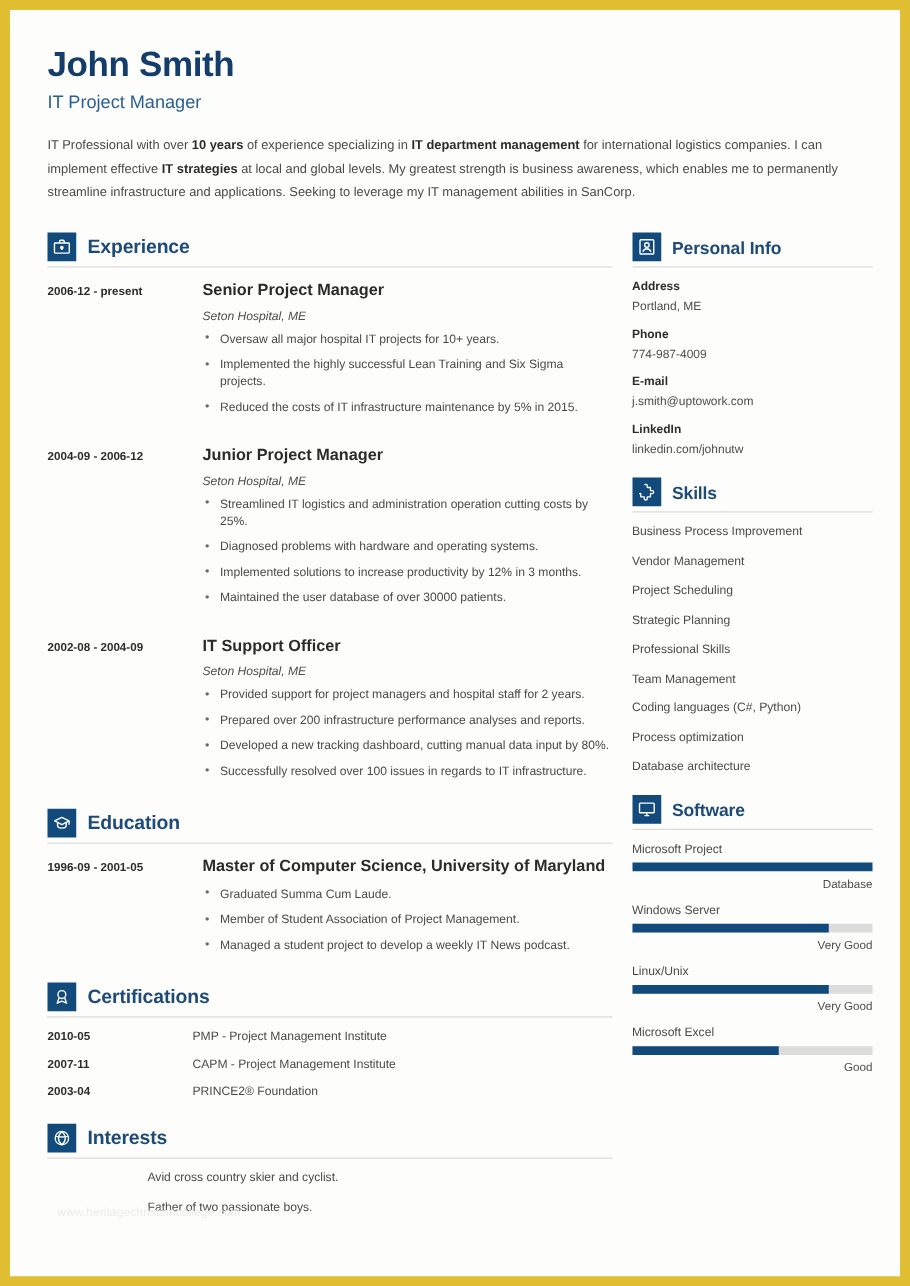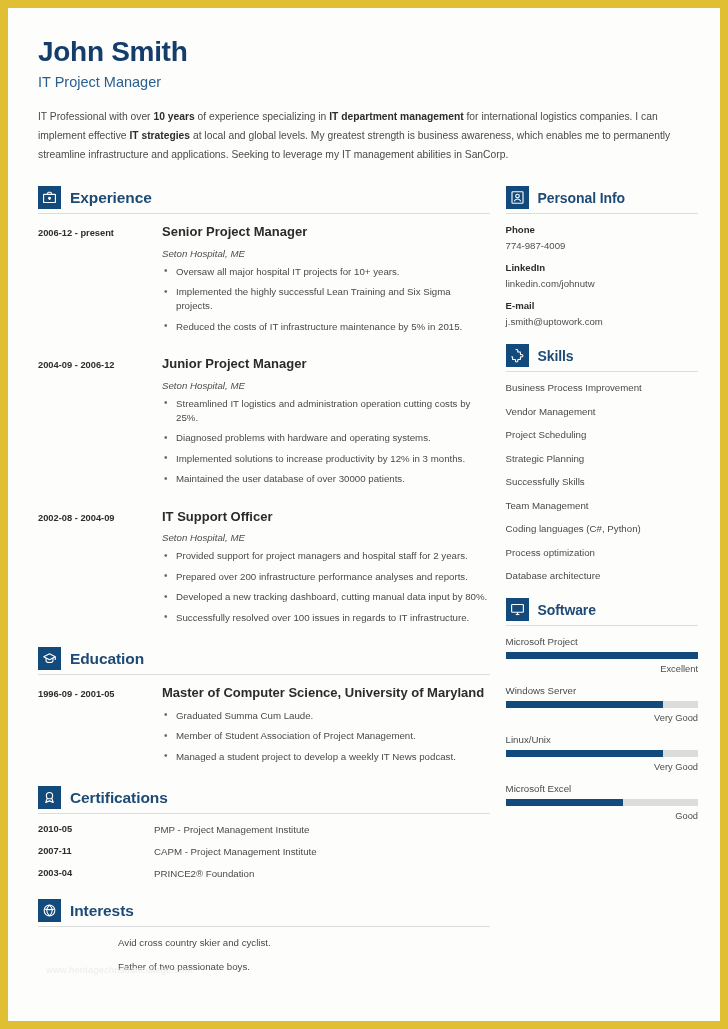--- a/index.html
+++ b/index.html
@@ -355,50 +355,54 @@
               <rect x="3.2" y="2.8" width="17.6" height="18.4" rx="1.2"></rect>
               <circle cx="12" cy="9.6" r="2.9"></circle>
               <path d="M6.8 18.2c.9-2.6 2.9-3.9 5.2-3.9s4.3 1.3 5.2 3.9"></path>
             </svg>
           </span>
           <span class="sec-title small">Personal Info</span>
         </div>
         <div class="sec-rule"></div>
         <div id="info-fields">
               <div>
+                <div class="info-label">Address</div>
+                <div class="info-value">Portland, ME</div>
+              </div>
+              <div>
                 <div class="info-label">Phone</div>
                 <div class="info-value">774-987-4009</div>
+              </div>
+              <div>
+                <div class="info-label">E-mail</div>
+                <div class="info-value">j.smith@uptowork.com</div>
               </div>
               <div>
                 <div class="info-label">LinkedIn</div>
                 <div class="info-value">linkedin.com/johnutw</div>
-              </div>
-              <div>
-                <div class="info-label">E-mail</div>
-                <div class="info-value">j.smith@uptowork.com</div>
               </div>
             </div>
       </div>
 
       <div class="rblock">
         <div class="sec-head">
           <span class="sec-icon">
             <svg width="15" height="15" viewBox="0 0 24 24" fill="none" stroke="#ffffff" stroke-width="1.7" stroke-linejoin="round">
               <path d="M9 3.2a2 2 0 0 1 3.6 1.2c0 .6-.3 1-.3 1.4 0 .4.4.6.9.6h3.4v3.3c0 .5.2.9.7.9.4 0 .8-.3 1.4-.3a2 2 0 0 1 0 4c-.6 0-1-.3-1.4-.3-.5 0-.7.4-.7.9v3.4h-3.4c-.5 0-.9.2-.9.7 0 .4.3.8.3 1.4a2 2 0 0 1-4 0c0-.6.3-1 .3-1.4 0-.5-.4-.7-.9-.7H4.2v-3.4c0-.5-.2-.9-.7-.9-.4 0-.8.3-1.4.3"></path>
             </svg>
           </span>
           <span class="sec-title small">Skills</span>
         </div>
         <div class="sec-rule"></div>
         <div id="skill-list">
               <div class="skill-item">Business Process Improvement</div>
               <div class="skill-item">Vendor Management</div>
               <div class="skill-item">Project Scheduling</div>
               <div class="skill-item">Strategic Planning</div>
-              <div class="skill-item">Successfully Skills</div>
+              <div class="skill-item">Professional Skills</div>
               <div class="skill-item">Team Management</div>
               <div class="skill-item">Coding languages (C#, Python)</div>
               <div class="skill-item">Process optimization</div>
               <div class="skill-item">Database architecture</div>
             </div>
       </div>
 
       <div class="rblock">
         <div class="sec-head">
           <span class="sec-icon">
@@ -410,21 +414,21 @@
           </span>
           <span class="sec-title small">Software</span>
         </div>
         <div class="sec-rule"></div>
         <div id="software-list">
               <div class="sw-item">
                 <div class="sw-name">Microsoft Project</div>
                 <div class="sw-track">
                   <div class="sw-fill" style="width: 100%;"></div>
                 </div>
-                <div class="sw-level">Excellent</div>
+                <div class="sw-level">Database</div>
               </div>
               <div class="sw-item">
                 <div class="sw-name">Windows Server</div>
                 <div class="sw-track">
                   <div class="sw-fill" style="width: 82%;"></div>
                 </div>
                 <div class="sw-level">Very Good</div>
               </div>
               <div class="sw-item">
                 <div class="sw-name">Linux/Unix</div>

